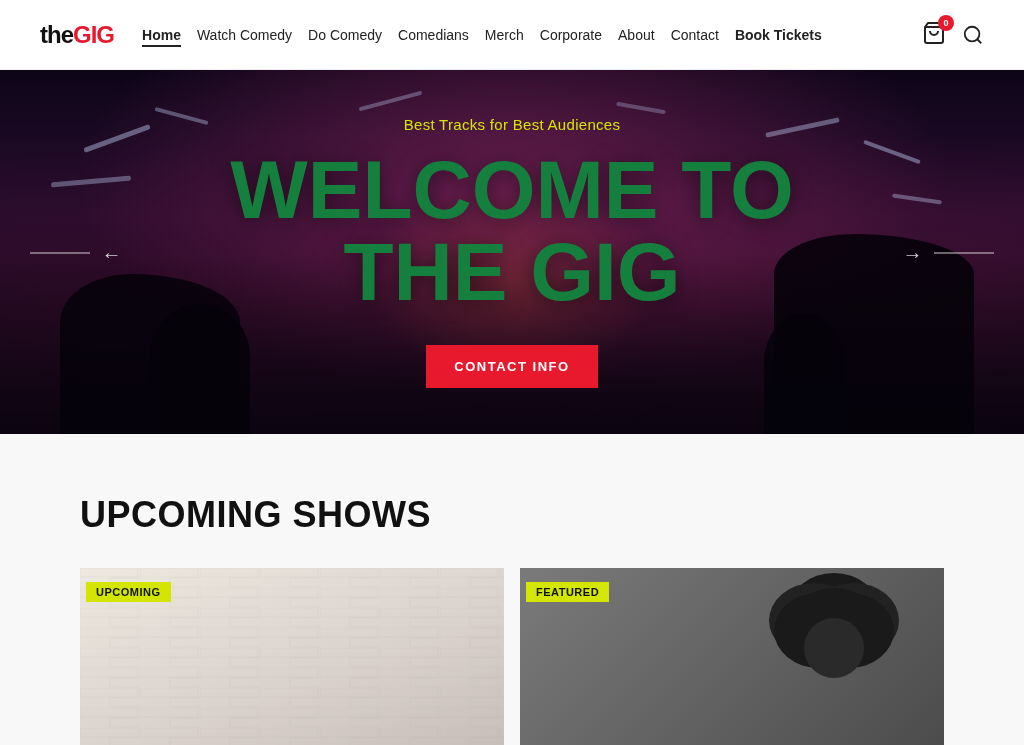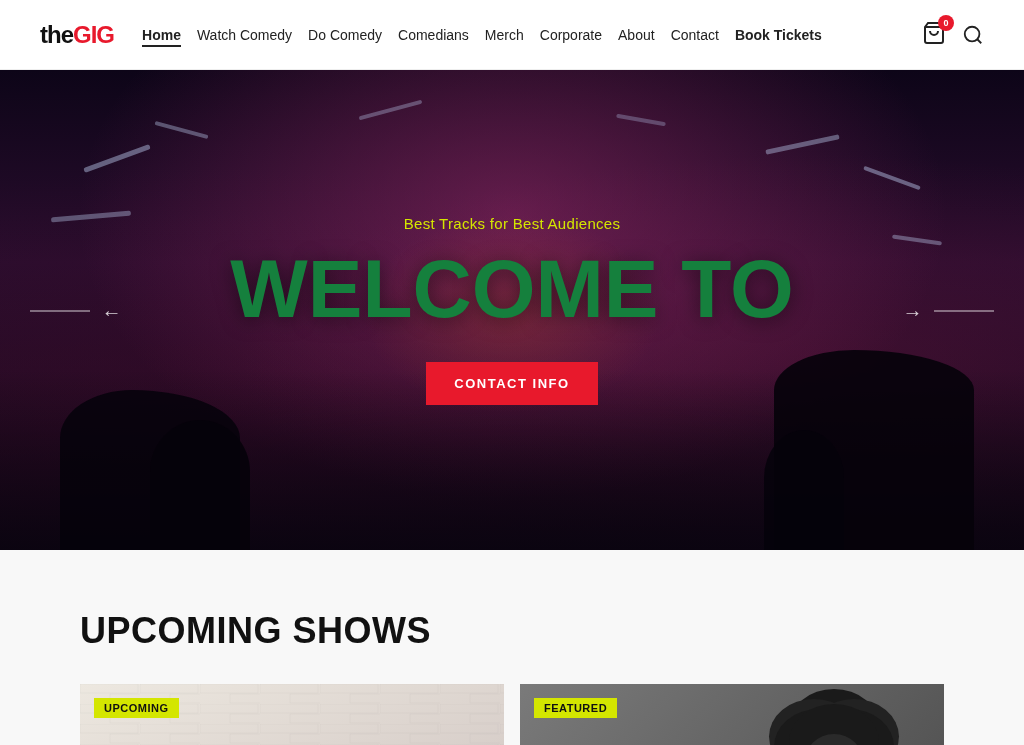--- a/index.html
+++ b/index.html
@@ -105,21 +105,21 @@
       border-radius: 50%;
       display: flex;
       align-items: center;
       justify-content: center;
     }
 
     
     .hero {
       position: relative;
       width: 100%;
-      height: 480px;
+      height: 364px;
       background: #1a0a1e;
       overflow: hidden;
       display: flex;
       align-items: center;
       justify-content: center;
     }
 
     .hero-bg {
       position: absolute;
       inset: 0;
@@ -229,21 +229,21 @@
       background: linear-gradient(135deg, #e8e0d8 0%, #d4c8bc 100%);
     }
 
     .show-card-right {
       background: linear-gradient(135deg, #888 0%, #555 100%);
     }
 
     .show-badge {
       position: absolute;
       top: 14px;
-      left: 14px;
+      left: 6px;
       padding: 4px 10px;
       font-size: 11px;
       font-weight: 700;
       letter-spacing: 0.5px;
       text-transform: uppercase;
     }
 
     .badge-upcoming {
       background: #d4e600;
       color: #111;
@@ -313,20 +313,21 @@
 
   <div style="position:absolute;bottom:0;right:50px;width:200px;height:200px;background:rgba(5,2,10,0.9);border-radius:40% 60% 0 0 / 20% 20% 0 0;"></div>
   <div style="position:absolute;bottom:0;right:180px;width:80px;height:120px;background:rgba(5,2,10,0.85);border-radius:50% 50% 0 0 / 40% 40% 0 0;"></div>
 
   <div style="position:absolute;top:30%;left:50%;transform:translateX(-50%);width:300px;height:200px;background:radial-gradient(ellipse, rgba(200,80,40,0.25) 0%, transparent 70%);pointer-events:none"></div>
 
   <div class="hero-content">
     <p class="hero-subtitle">Best Tracks for Best Audiences</p>
     <h1 class="hero-title">
       <span>WELCOME TO</span><br>
+      <span>THE GIG</span>
     </h1>
     <button class="hero-cta">CONTACT INFO</button>
   </div>
 
   <button class="hero-arrow hero-arrow-left">
     <span style="display:inline-block;width:60px;height:1px;background:rgba(255,255,255,0.8);vertical-align:middle;margin-right:6px"></span>
     <span>←</span>
   </button>
   <button class="hero-arrow hero-arrow-right">
     <span>→</span>

